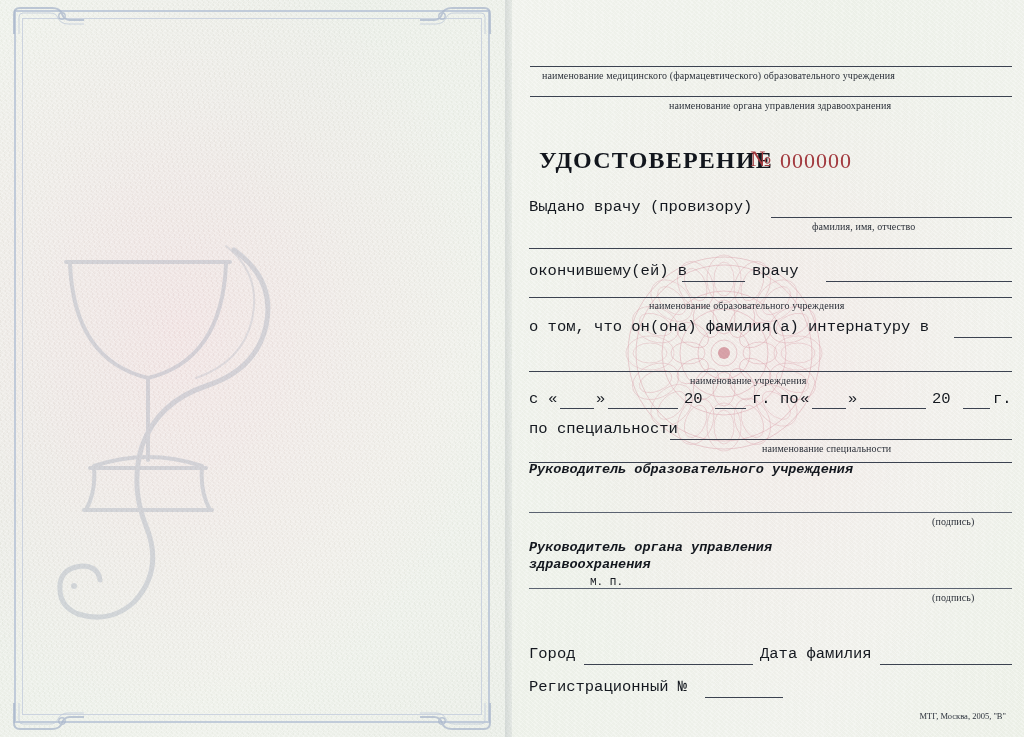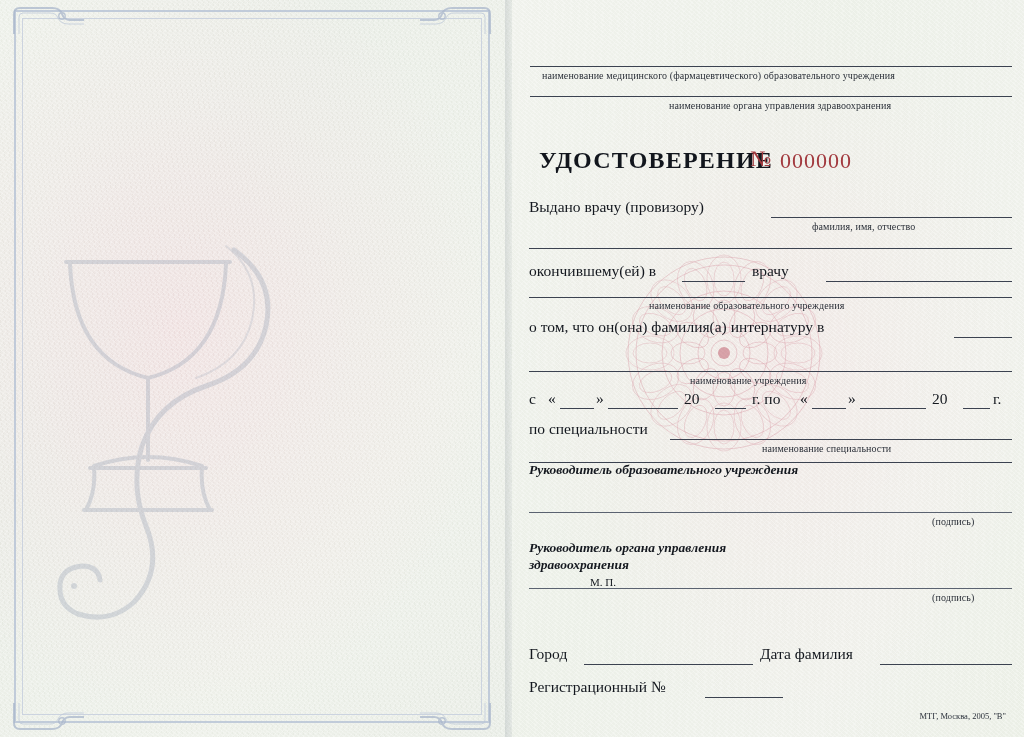--- a/index.html
+++ b/index.html
@@ -138,21 +138,21 @@
     white-space: nowrap;
   }
   .rule {
     position: absolute;
     border-bottom: 1px solid #3b4250;
     height: 0;
   }
   .rule.thin { border-bottom: 1px solid #5a6270; }
   .lbl {
     position: absolute;
-    font-family: Liberation Serif, serif;
+    font-family: Liberation Mono, monospace;
     color: #14181f;
     white-space: nowrap;
   }
   .lbl.big { font-size: 15.5px; }
   .lbl.ital {
     font-style: italic;
     font-weight: bold;
     font-size: 13.5px;
   }
   #title {

